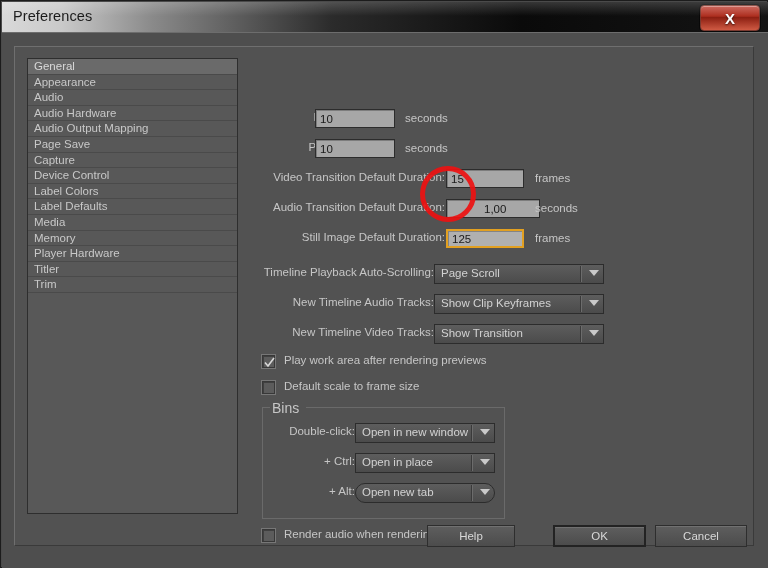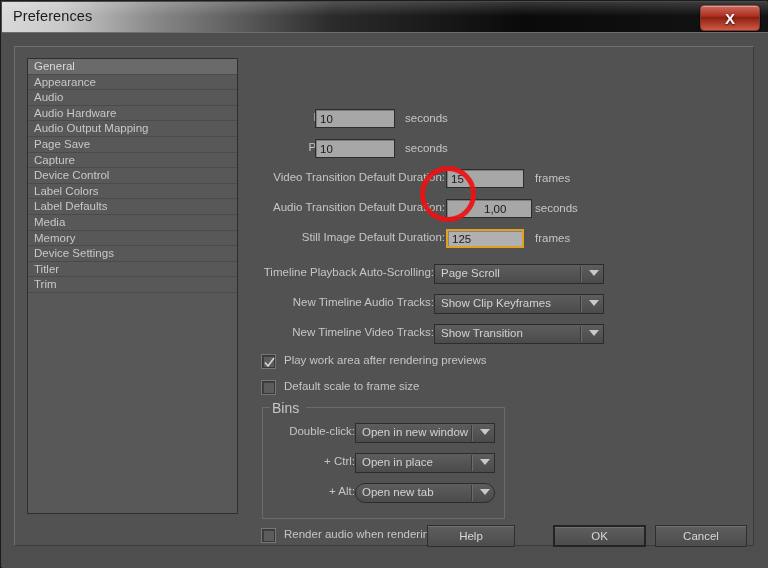--- a/index.html
+++ b/index.html
@@ -206,21 +206,21 @@
           <div class="cat-item"><span>Audio</span></div>
           <div class="cat-item"><span>Audio Hardware</span></div>
           <div class="cat-item"><span>Audio Output Mapping</span></div>
           <div class="cat-item"><span>Page Save</span></div>
           <div class="cat-item"><span>Capture</span></div>
           <div class="cat-item"><span>Device Control</span></div>
           <div class="cat-item"><span>Label Colors</span></div>
           <div class="cat-item"><span>Label Defaults</span></div>
           <div class="cat-item"><span>Media</span></div>
           <div class="cat-item"><span>Memory</span></div>
-          <div class="cat-item"><span>Device Settings</span></div>
+          <div class="cat-item"><span>Player Hardware</span></div>
           <div class="cat-item"><span>Titler</span></div>
           <div class="cat-item"><span>Trim</span></div>
         </div>
 
       <div id="form-area">
 
         <div class="row" style="left:0px;top:56px;width:345px;">
           <span class="lbl" style="right:245px;">Preroll:</span>
           <input class="tf" style="left: 65px; width: 80px;" value="10">
           <span class="unit" style="left:155px;">seconds</span>
@@ -233,21 +233,21 @@
         </div>
 
         <div class="row" style="left:0px;top:116px;width:400px;">
           <span class="lbl" style="right:205px;">Video Transition Default Duration:</span>
           <input class="tf" style="left: 196px; width: 78px;" value="15">
           <span class="unit" style="left:285px;">frames</span>
         </div>
 
         <div class="row" style="left:0px;top:146px;width:400px;">
           <span class="lbl" style="right:205px;">Audio Transition Default Duration:</span>
-          <input class="tf" style="left: 196px; width: 86px; padding-left: 37px;" value="1,00">
+          <input class="tf" style="left: 196px; width: 94px; padding-left: 37px;" value="1,00">
           <span class="unit" style="left:285px;">seconds</span>
         </div>
 
         <div class="row" style="left:0px;top:176px;width:400px;">
           <span class="lbl" style="right:205px;">Still Image Default Duration:</span>
           <input class="tf focused" style="left: 196px; width: 78px;" value="125">
           <span class="unit" style="left:285px;">frames</span>
         </div>
 
         <div class="row" style="left:0px;top:211px;width:375px;">

